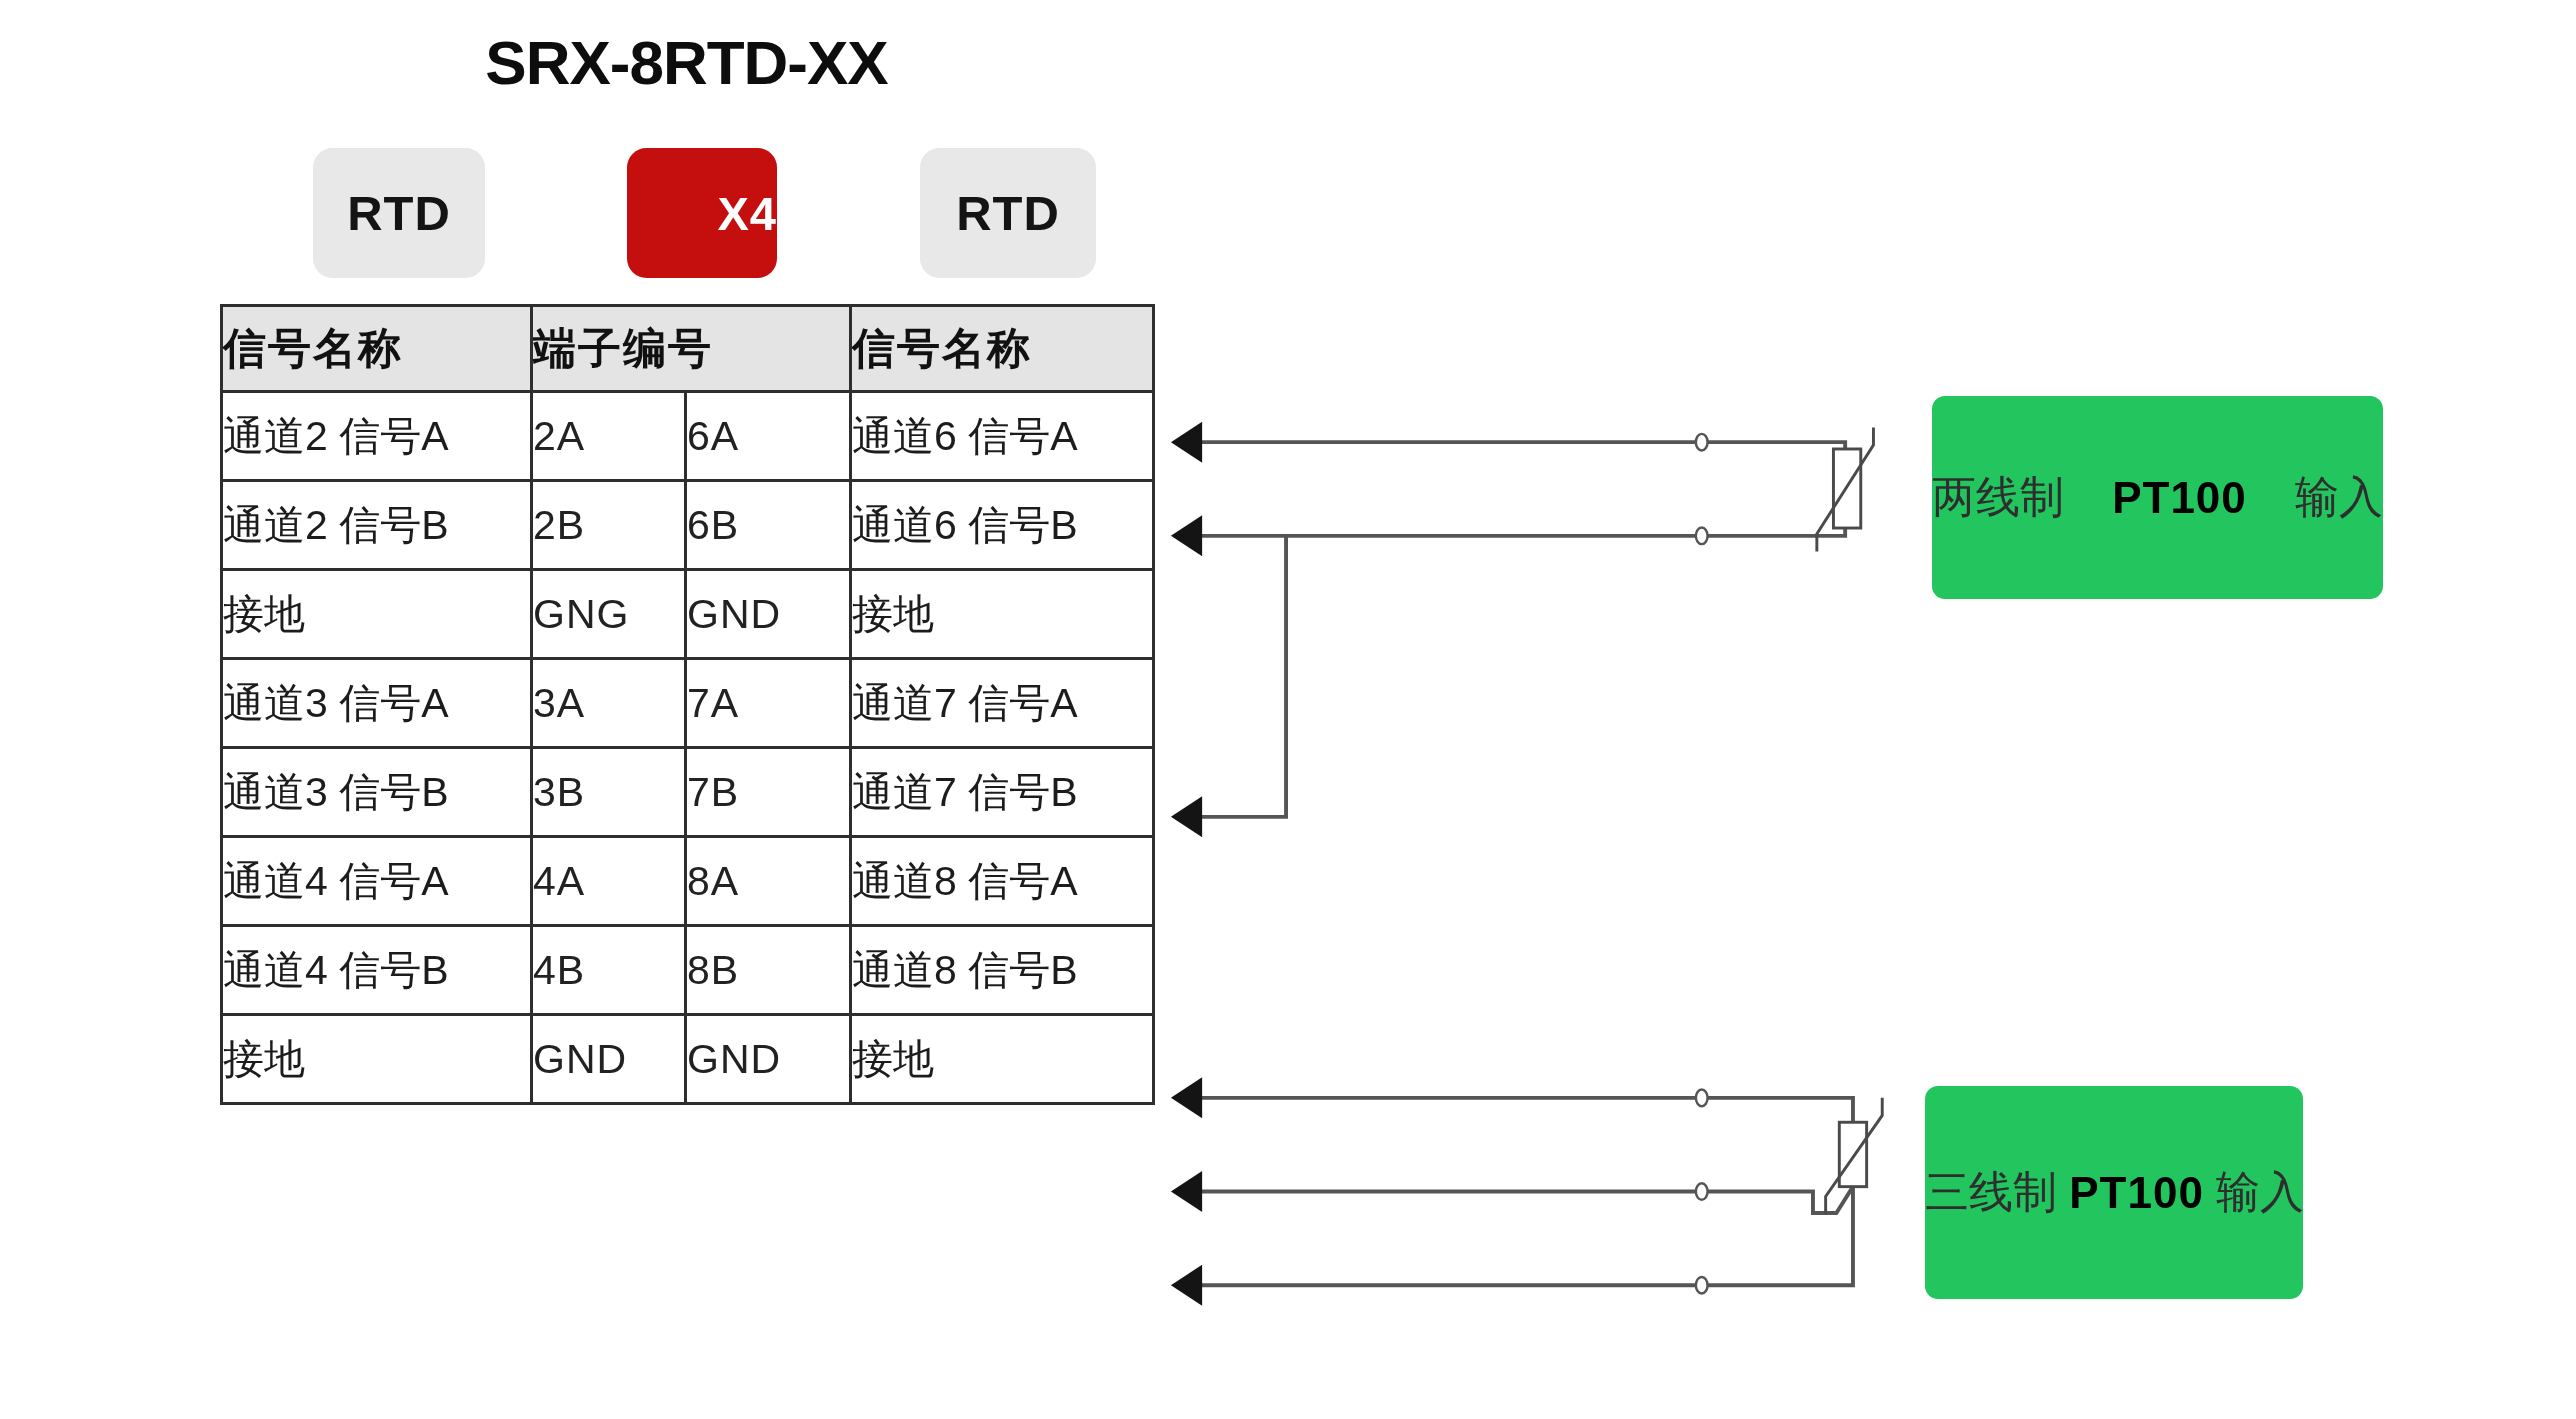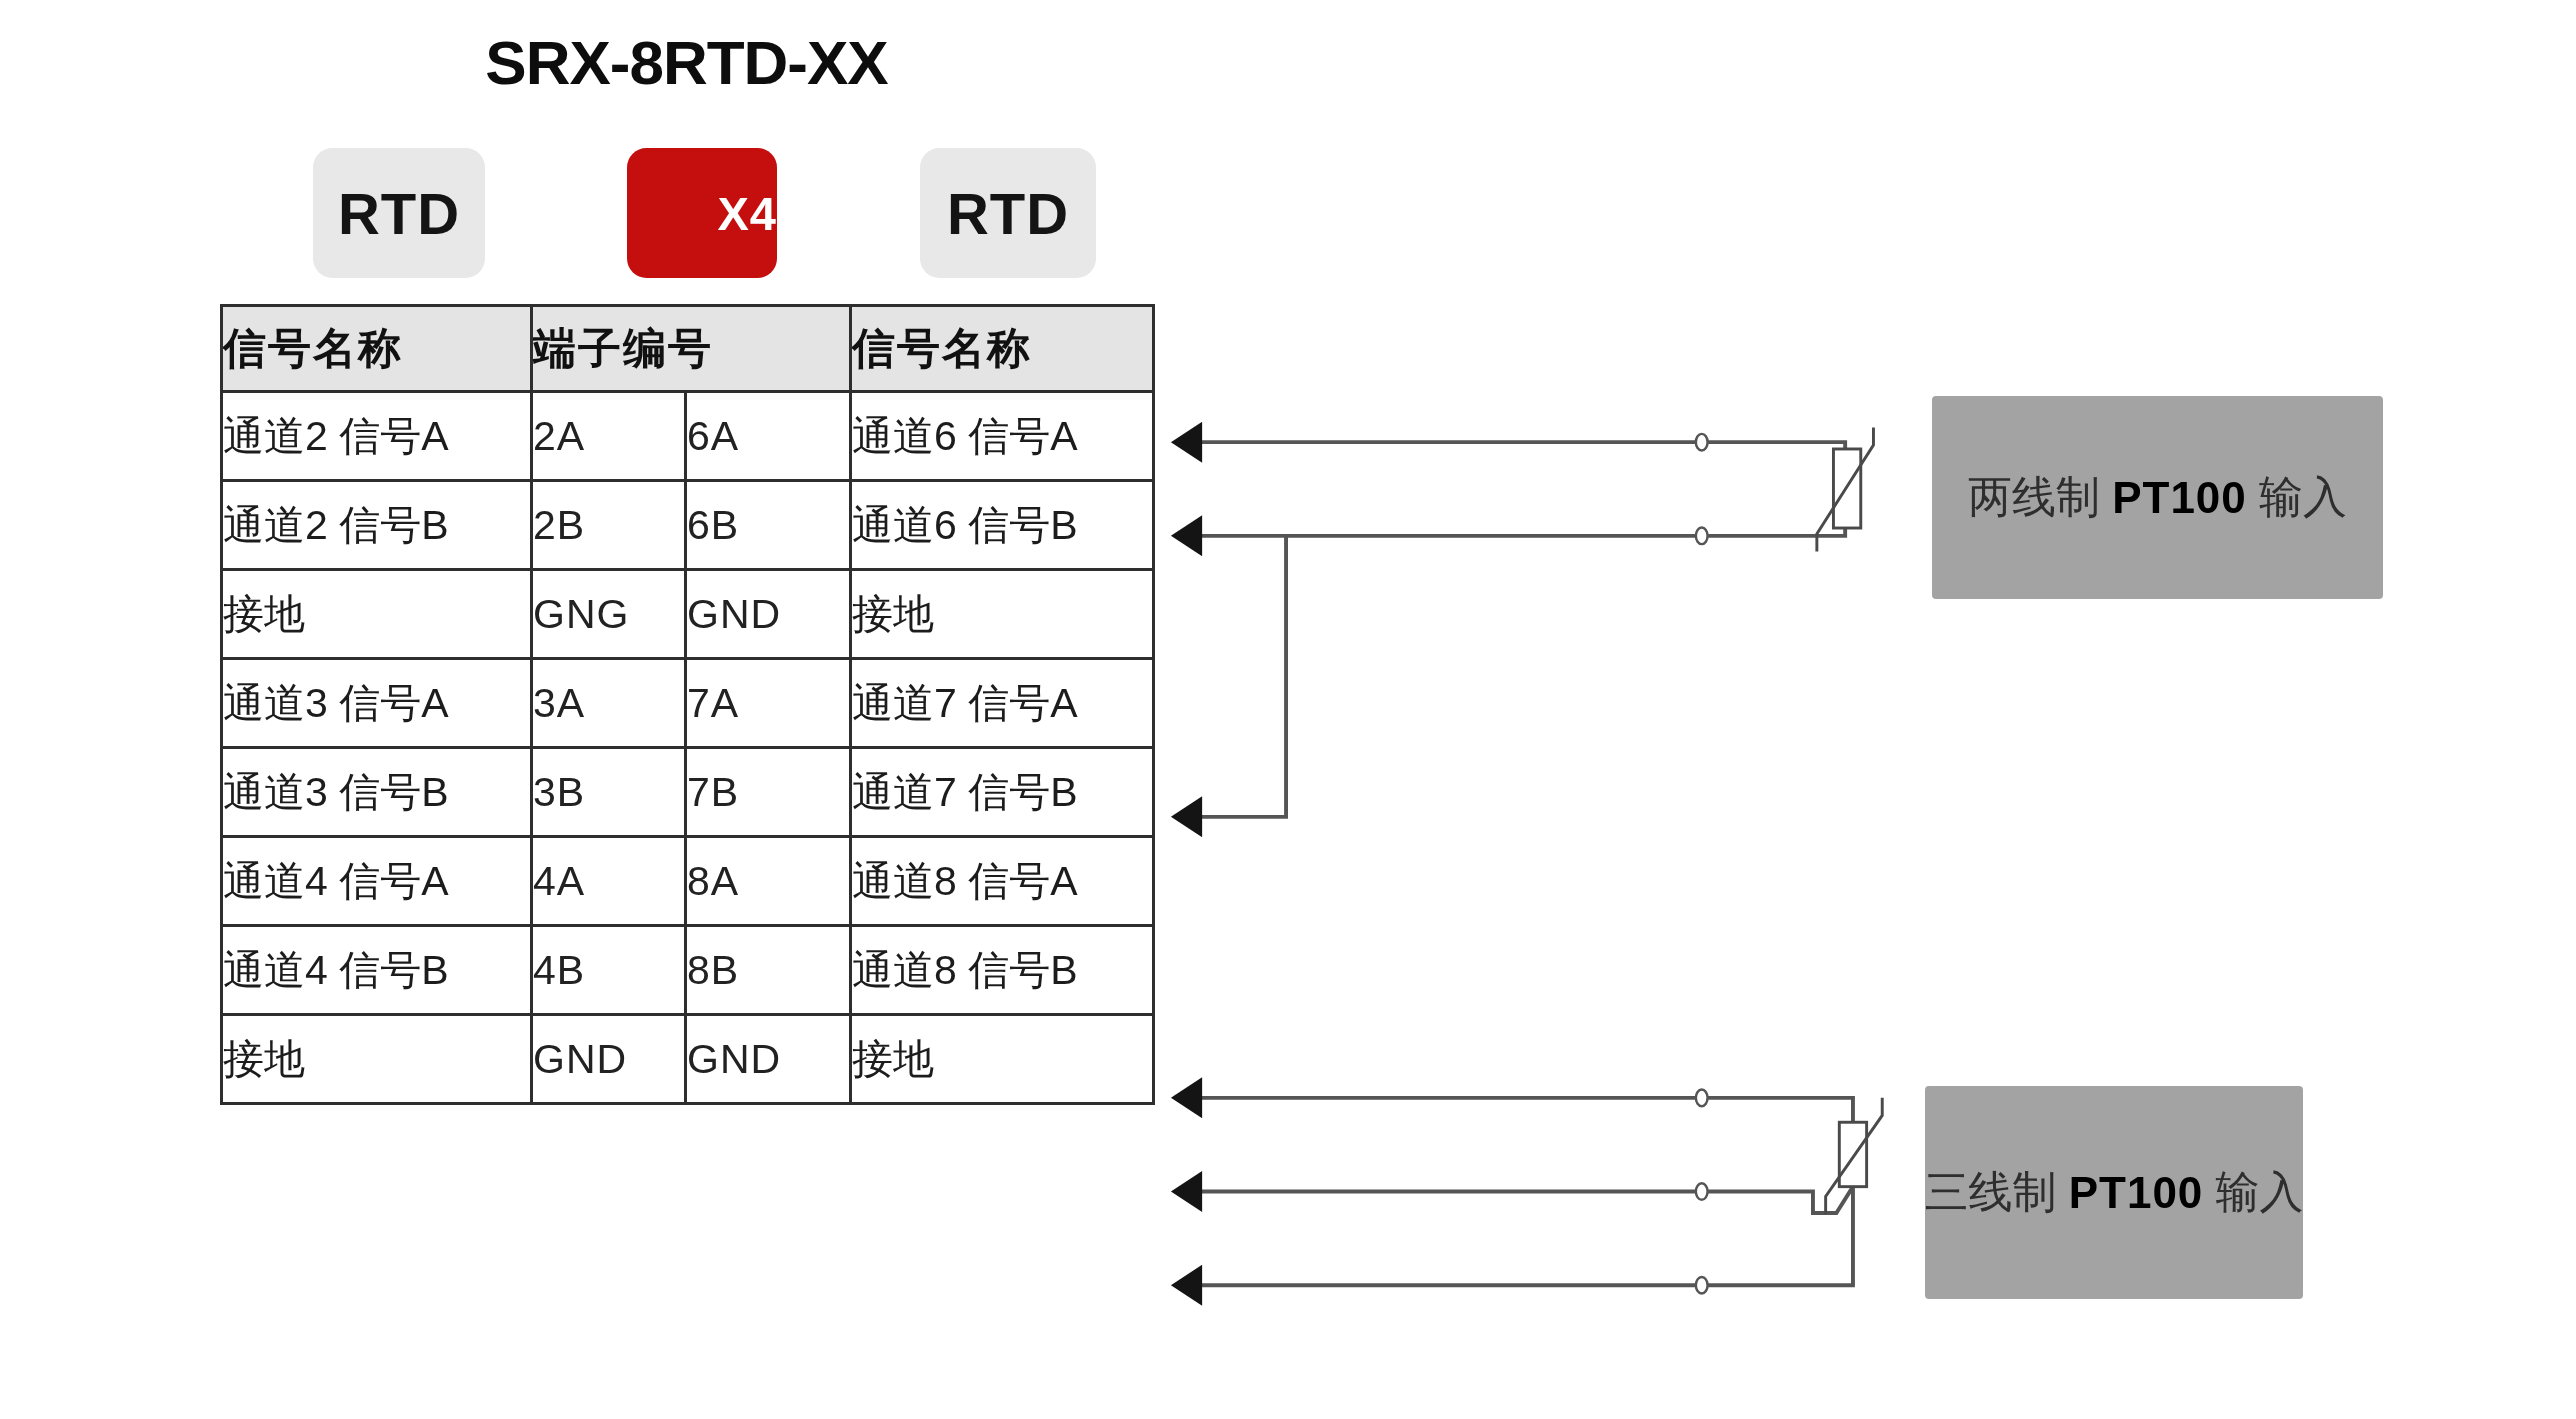--- a/index.html
+++ b/index.html
@@ -8,21 +8,21 @@
     font-family:"Liberation Sans","DejaVu Sans",sans-serif; overflow:hidden;
   }
   .title {
     position:absolute; left:220px; top:29px; width:933px;
     text-align:center; font-size:62px; font-weight:900;
     color:#0d0d0d; letter-spacing:-1px; line-height:1.1;
   }
   .badge {
     position:absolute; top:148px; height:130px; border-radius:19.5px;
     display:flex; align-items:center; justify-content:center;
-    font-weight:800; font-size:58px; letter-spacing:1px;
+    font-weight:800; font-size:49px; letter-spacing:1px;
   }
   .badge.gray { background:#e8e8e8; color:#141414; }
   .badge.red  { background:#c50f0f; color:#ffffff; font-size:47px; }
   #badge-rtd-1 { left:313px; width:172px; }
   #badge-x4    { left:627px; width:150px;justify-content:flex-end; }
   #badge-rtd-2 { left:920px; width:176px; }
 
   table.terminal {
     position:absolute; left:220px; top:304px; width:933px;
     border-collapse:collapse; table-layout:fixed;
@@ -36,22 +36,22 @@
     color:#111; letter-spacing:2px;
   }
   .terminal tbody td {
     height:86px; background:#ffffff; font-size:41px; font-weight:400; color:#1c1c1c;
   }
   .terminal tbody td.code { letter-spacing:1px; color:#222; }
 
   svg.wiring { position:absolute; left:0; top:0; width:2576px; height:1420px; }
 
   .pt-box {
-    position:absolute; background:#a3a3a3; border-radius:4px;
-    display:flex; align-items:center; justify-content:center;
+    position:absolute; background:#22c55e; border-radius:13px;
+    display:flex; align-items:center; justify-content:space-between;
     font-size:44px; color:#2e2e2e;
   }
   .pt-box span { white-space:pre; }
   .pt-box .pt-bold { font-weight:900; color:#000; letter-spacing:1px; }
   #box-two-wire   { left:1932px; top:396px;  width:451px; height:203px; }
   #box-three-wire { left:1925px; top:1086px; width:378px; height:213px; }
 </style>
 </head>
 <body>
 

